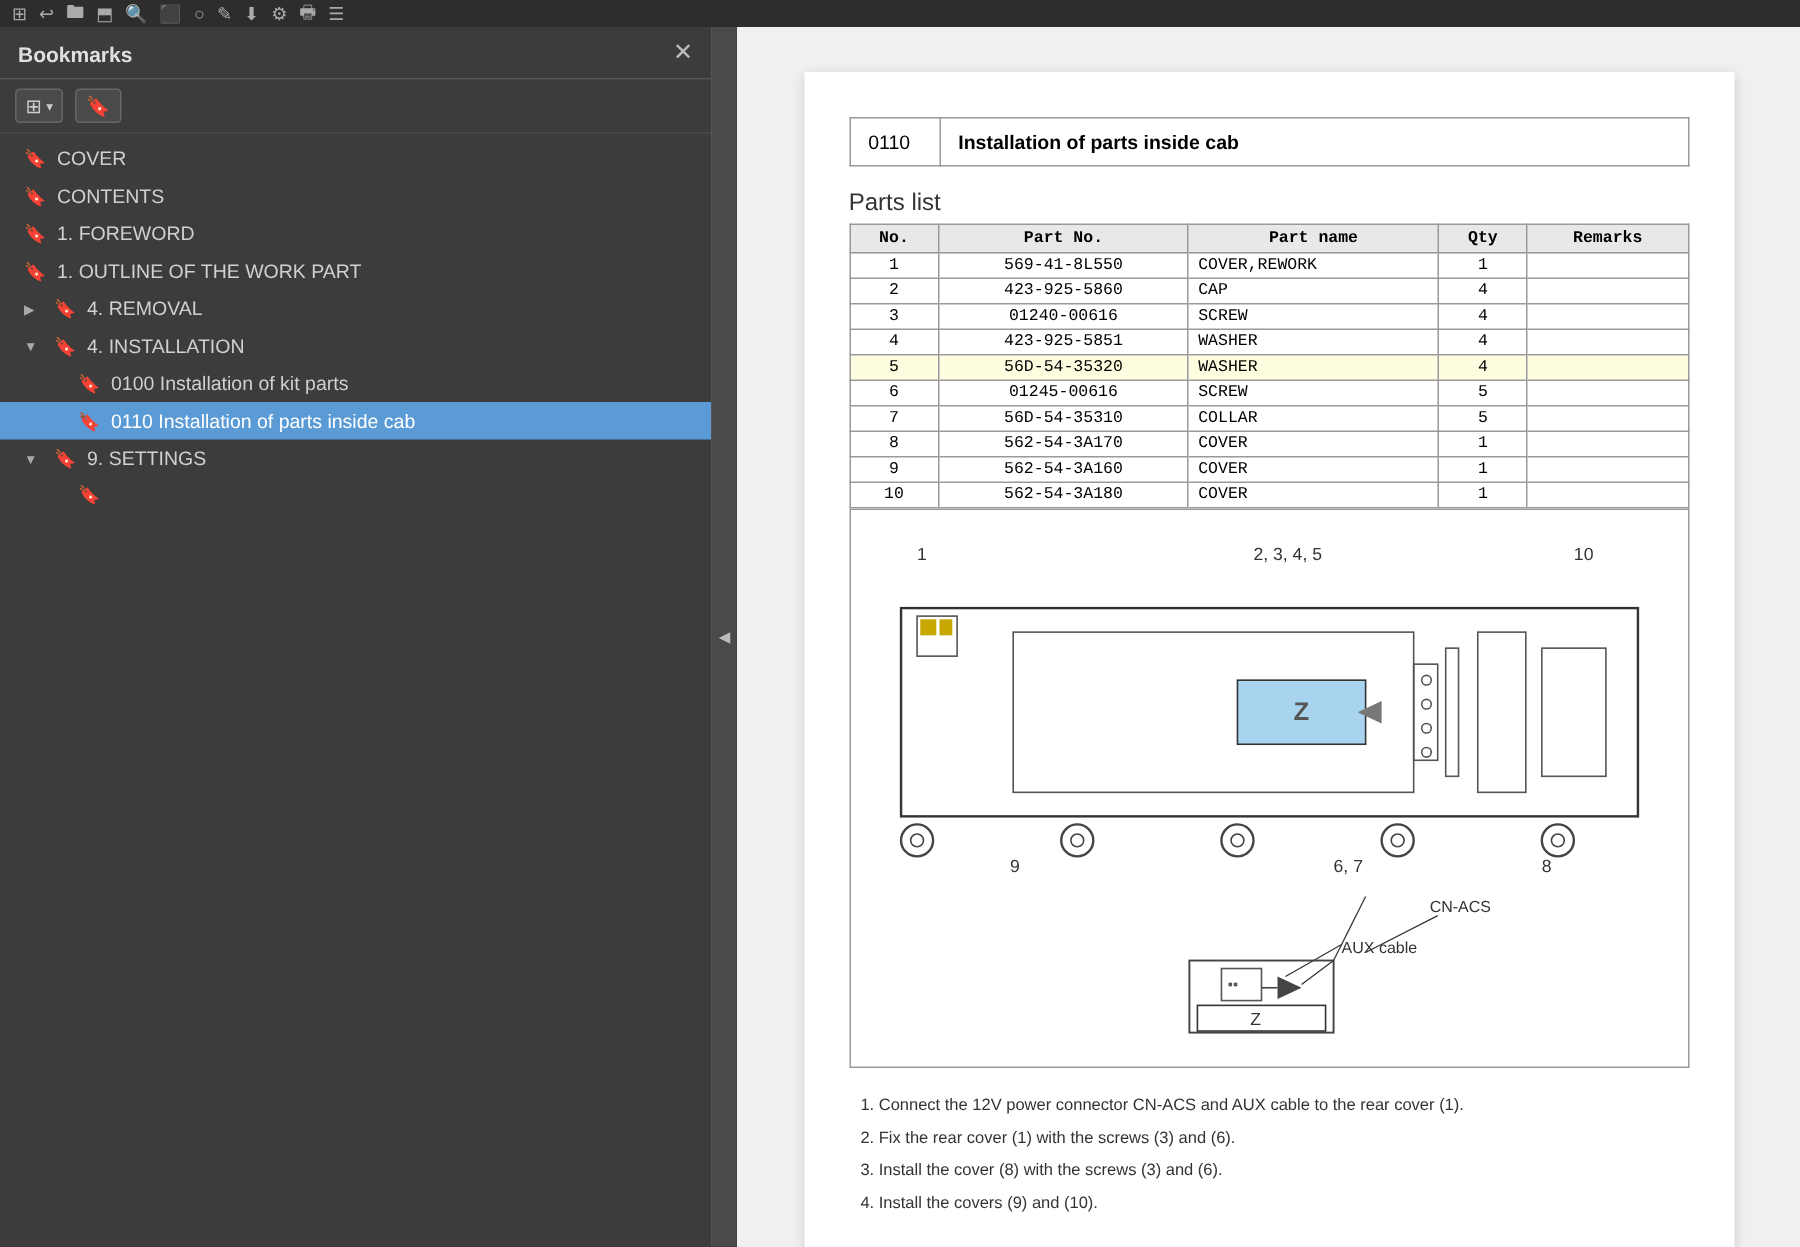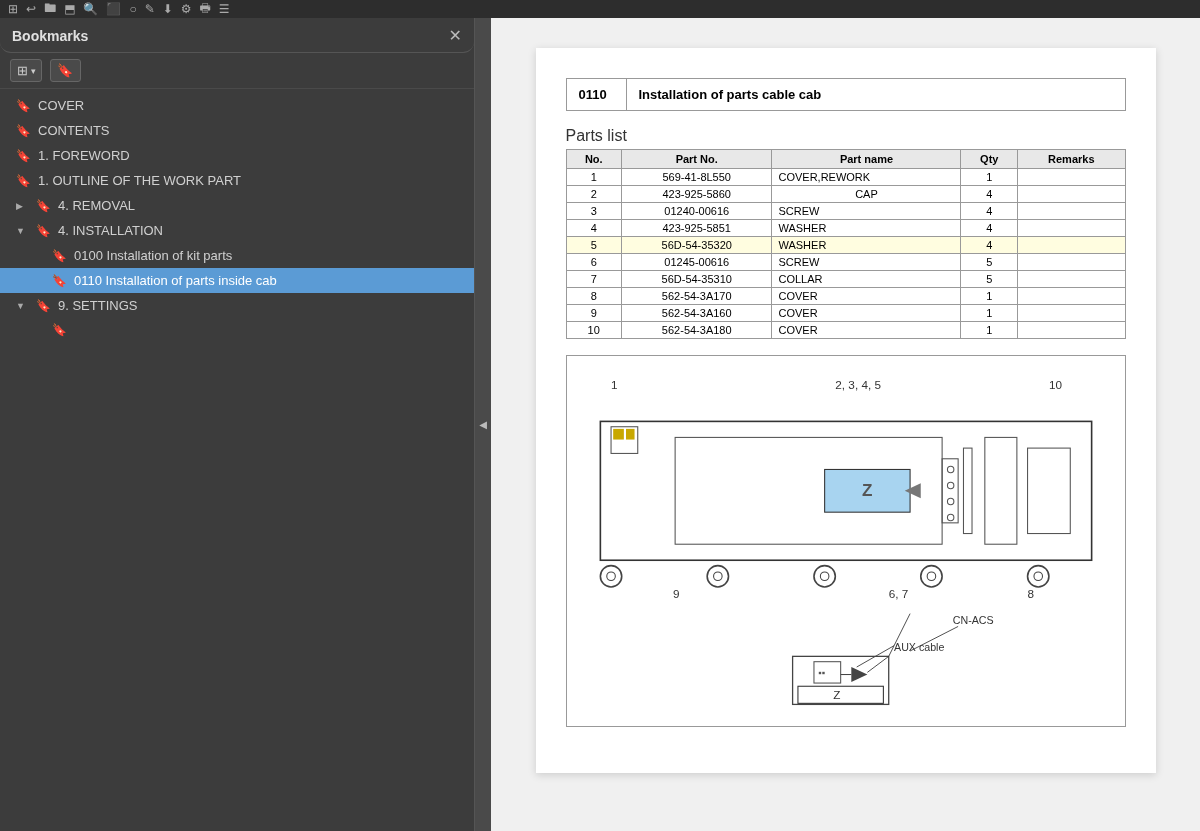--- a/index.html
+++ b/index.html
@@ -28,21 +28,20 @@
       flex-direction: column;
       border-right: 1px solid #555;
     }
 
     .sidebar-header {
       display: flex;
       align-items: center;
       justify-content: space-between;
       padding: 10px 12px 8px 12px;
       border-bottom: 1px solid #555;
-      border-radius: 11px;
     }
     .sidebar-title {
       color: #e0e0e0;
       font-size: 14px;
       font-weight: 600;
     }
     .close-btn {
       color: #bbb;
       font-size: 16px;
       cursor: pointer;
@@ -152,39 +151,39 @@
       border: 1px solid #999;
       margin-bottom: 16px;
     }
     .section-header-table td {
       padding: 8px 12px;
       font-size: 13px;
       border: 1px solid #999;
     }
     .section-num-cell {
       width: 60px;
-      font-weight: 700;
+      font-weight: 400;
     }
     .section-title-cell {
       font-weight: 600;
       font-size: 15px;
     }
 
     
     .parts-list-label {
       font-size: 16px;
       color: #333;
       margin-bottom: 4px;
     }
     .parts-table {
       width: 100%;
       border-collapse: collapse;
       border: 1px solid #999;
-      margin-bottom: 16px;
       font-size: 11px;
+      font-family: Liberation Mono, monospace;
     }
     .parts-table th {
       background: #e8e8e8;
       border: 1px solid #999;
       padding: 3px 6px;
       text-align: center;
       font-weight: 600;
     }
     .parts-table td {
       border: 1px solid #999;
@@ -318,21 +317,21 @@
     </div>
   </div>
 
   <div class="content-area">
     <div class="doc-content">
 
       <table class="section-header-table">
         <tbody>
             <tr>
           <td class="section-num-cell">0110</td>
-          <td class="section-title-cell">Installation of parts cable cab</td>
+          <td class="section-title-cell">Installation of parts inside cab</td>
         </tr>
       </tbody>
         </table>
 
       <div class="parts-list-label">Parts list</div>
 
       <table class="parts-table">
         <thead>
           <tr>
             <th>No.</th>
@@ -346,21 +345,21 @@
         <tr>
               <td>1</td>
               <td>569-41-8L550</td>
               <td style="text-align: left;">COVER,REWORK</td>
               <td>1</td>
               <td></td>
             </tr>
             <tr>
               <td>2</td>
               <td>423-925-5860</td>
-              <td style="text-align: center;">CAP</td>
+              <td style="text-align: left;">CAP</td>
               <td>4</td>
               <td></td>
             </tr>
             <tr>
               <td>3</td>
               <td>01240-00616</td>
               <td style="text-align: left;">SCREW</td>
               <td>4</td>
               <td></td>
             </tr>
@@ -477,16 +476,22 @@
 
           <rect x="205" y="298" width="80" height="16" fill="none" stroke="#333" stroke-width="1"></rect>
           <text x="238" y="310" font-size="11" fill="#333">Z</text>
 
           <line x1="310" y1="230" x2="290" y2="270" stroke="#333" stroke-width="0.8"></line>
           <line x1="290" y1="270" x2="270" y2="285" stroke="#333" stroke-width="0.8"></line>
 
         </svg>
       </div>
 
+      <ol class="instructions" id="instructions-list">
+      <li>Connect the 12V power connector CN-ACS and AUX cable to the rear cover (1).</li>
+          <li>Fix the rear cover (1) with the screws (3) and (6).</li>
+          <li>Install the cover (8) with the screws (3) and (6).</li>
+          <li>Install the covers (9) and (10).</li>
+        </ol>
 
     </div>
   </div>
 </div>
 
 </body></html>

